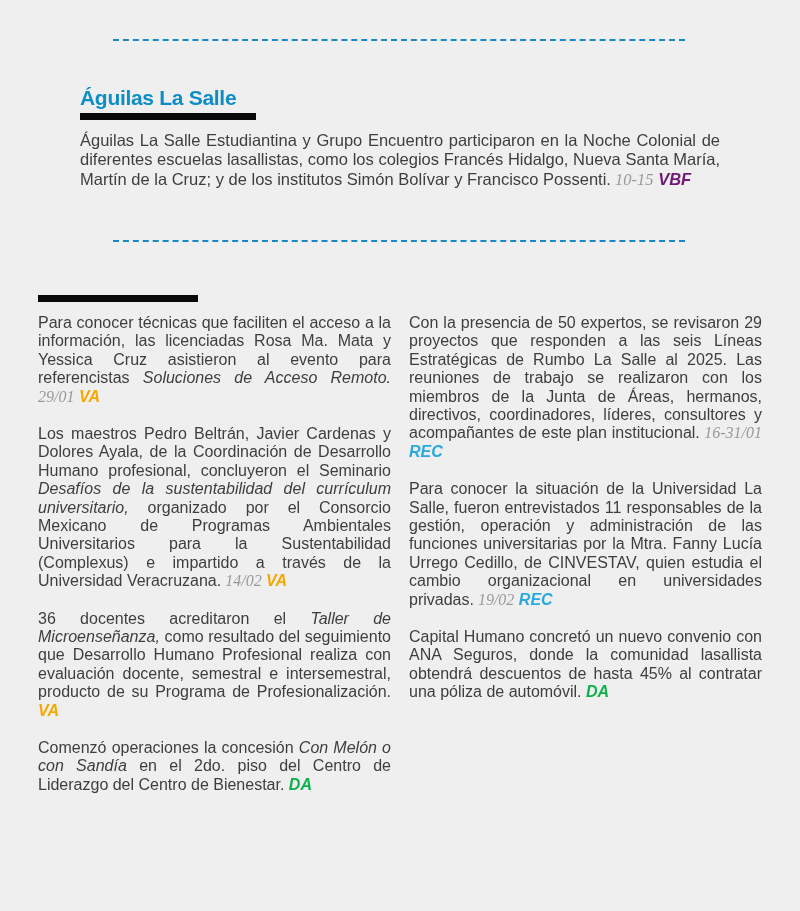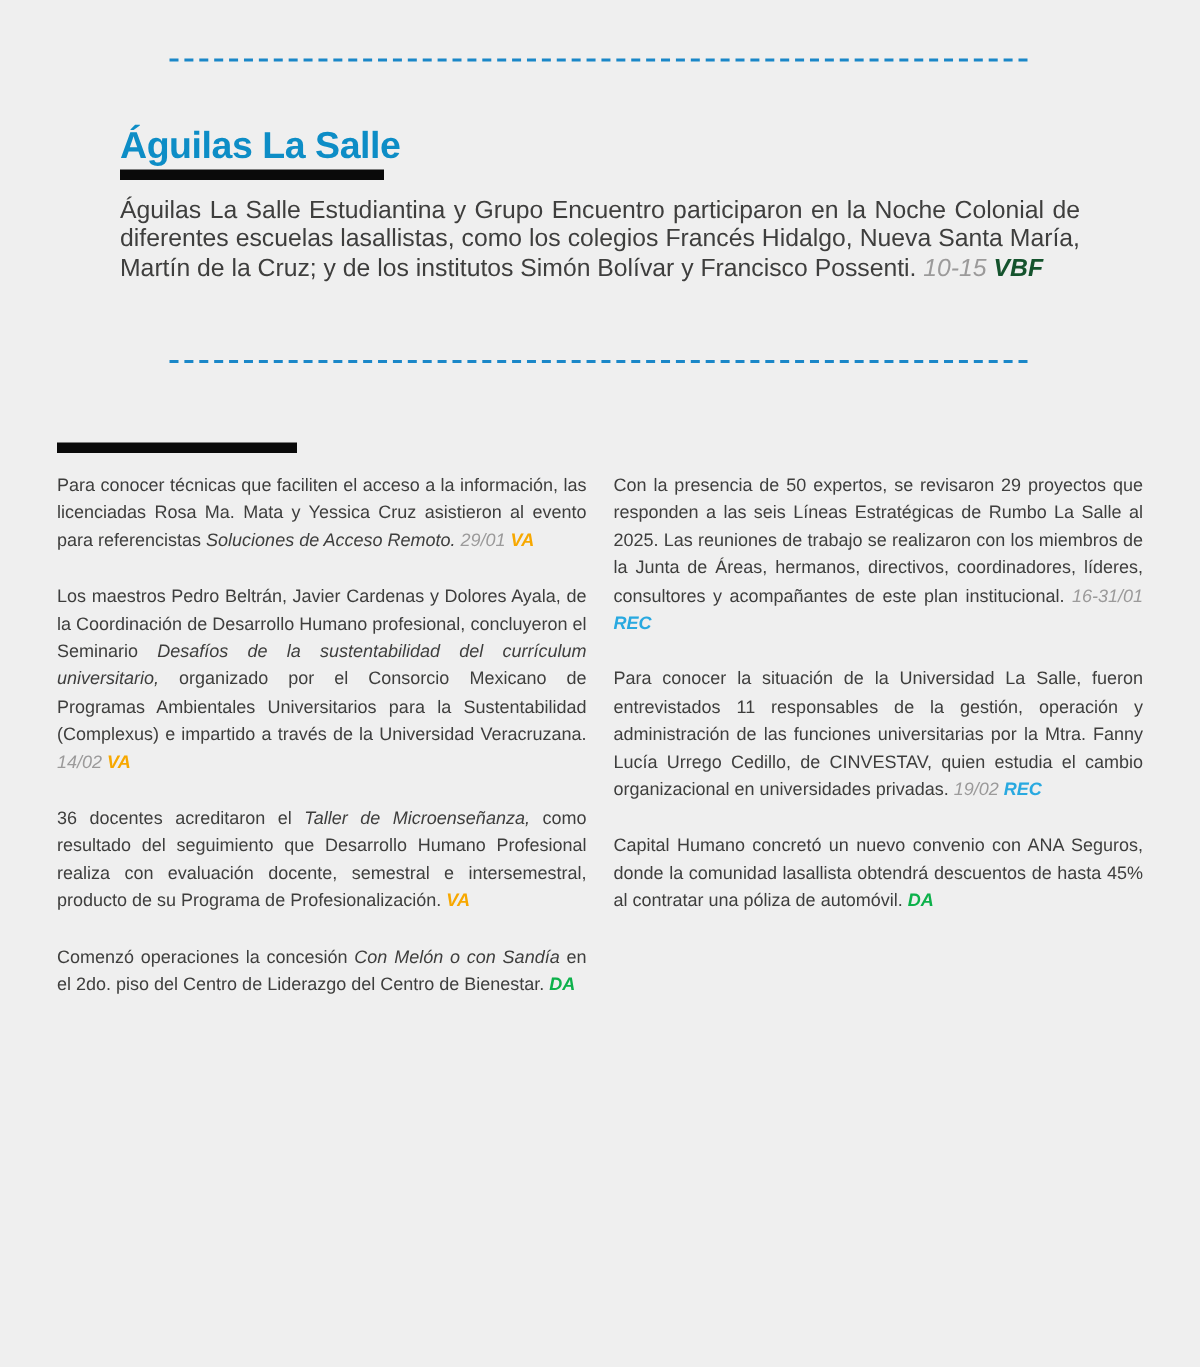--- a/index.html
+++ b/index.html
@@ -19,21 +19,21 @@
     height: 0;
   }
   .divider-top { margin-top: 39px; }
   .divider-mid { margin-top: 51px; }
 
   .section-1 { margin: 44px 80px 0 80px; width: 640px; }
   .section-2 { margin: 53px 38px 0 38px; width: 724px; }
 
   h1.section-title {
     margin: 0;
-    font-size: 25px;
+    font-size: 21px;
     line-height: 25px;
     font-weight: 700;
     letter-spacing: -0.3px;
     color: #0d8dc6;
   }
   .title-bar {
     height: 7px;
     background: #0a0a0a;
     margin-top: 3px;
   }
@@ -51,48 +51,49 @@
   }
 
   .columns {
     display: flex;
     gap: 18px;
     margin-top: 12px;
   }
   .col { width: 353px; }
   .col .news-item {
     margin: 0 0 19px 0;
-    font-size: 12px;
+    font-size: 16px;
     line-height: 18.4px;
     text-align: justify;
     hyphens: auto;
     -webkit-hyphens: auto;
   }
   .col .news-item:last-child { margin-bottom: 0; }
 
   .seg.italic { font-style: italic; }
   .date {
     font-style: italic;
     color: #9b9a9a;
+    font-family: Liberation Serif, serif;
   }
   .ref {
     font-style: italic;
     font-weight: 700;
   }
 </style>
 </head>
 <body>
 
 <div class="divider divider-top"></div>
 
 <section class="section-1">
   <h1 class="section-title">Águilas La Salle</h1>
   <div class="title-bar bar-wide"></div>
   <div class="items">
-      <p class="news-item"><span class="seg">Águilas La Salle Estudiantina y Grupo Encuentro participaron en la Noche Colonial de diferentes escuelas lasallistas, como los colegios Francés Hidalgo, Nueva Santa María, Martín de la Cruz; y de los institutos Simón Bolívar y Francisco Possenti.</span><span class="date"> 10-15</span><span class="ref" style="color: #14532d;"> VBF</span></p>
+      <p class="news-item"><span class="seg">Águilas La Salle Estudiantina y Grupo Encuentro participaron en la Noche Colonial de diferentes escuelas lasallistas, como los colegios Francés Hidalgo, Nueva Santa María, Martín de la Cruz; y de los institutos Simón Bolívar y Francisco Possenti.</span><span class="date"> 10-15</span><span class="ref" style="color: #701a75;"> VBF</span></p>
     </div>
 </section>
 
 <div class="divider divider-mid"></div>
 
 <section class="section-2">
   <div class="title-bar bar-narrow"></div>
   <div class="columns">
     <div class="col">
         <p class="news-item"><span class="seg">Para conocer técnicas que faciliten el acceso a la información, las licenciadas Rosa Ma. Mata y Yessica Cruz asistieron al evento para referencistas </span><span class="seg italic">Soluciones de Acceso Remoto.</span><span class="date"> 29/01</span><span class="ref" style="color: rgb(247, 168, 0);"> VA</span></p>

